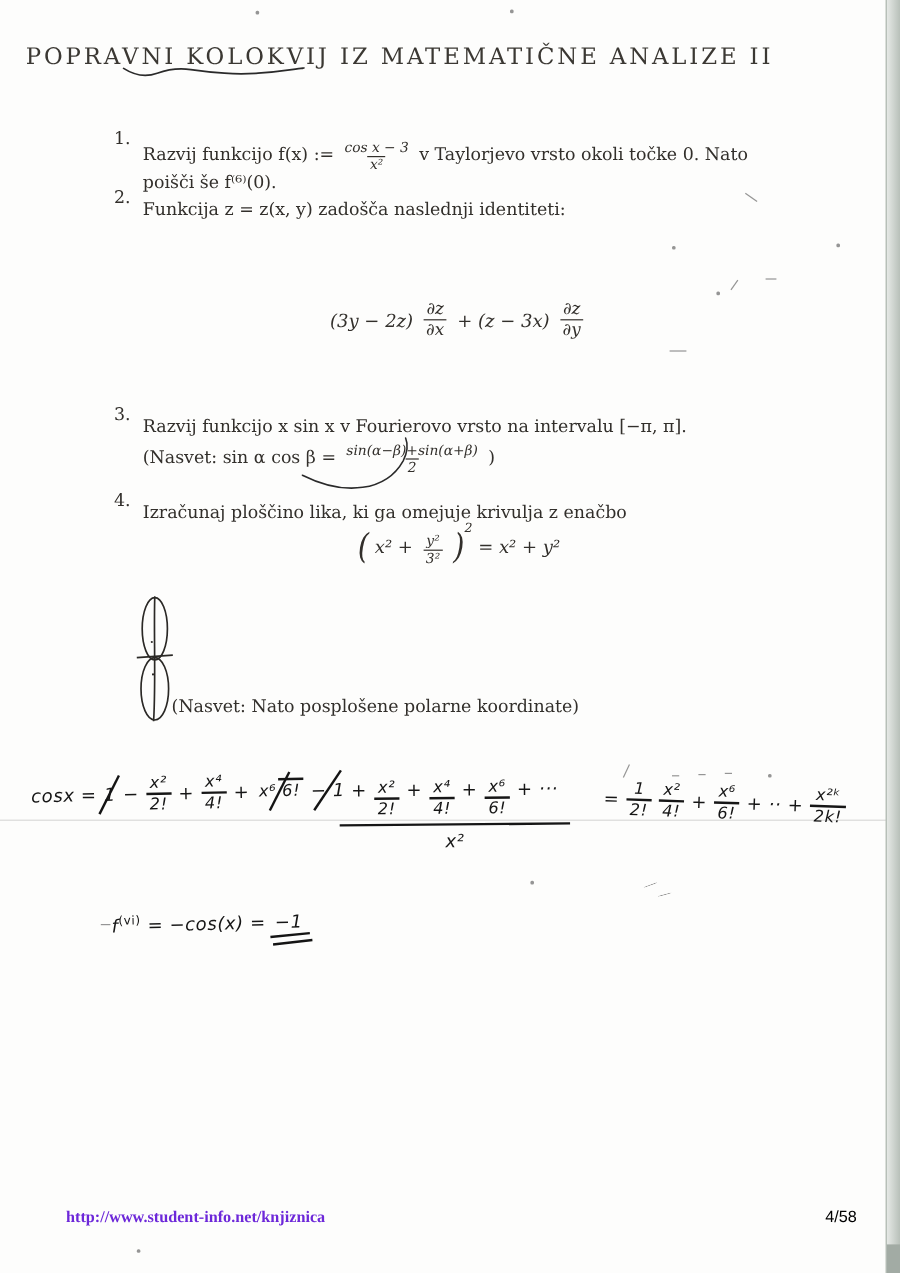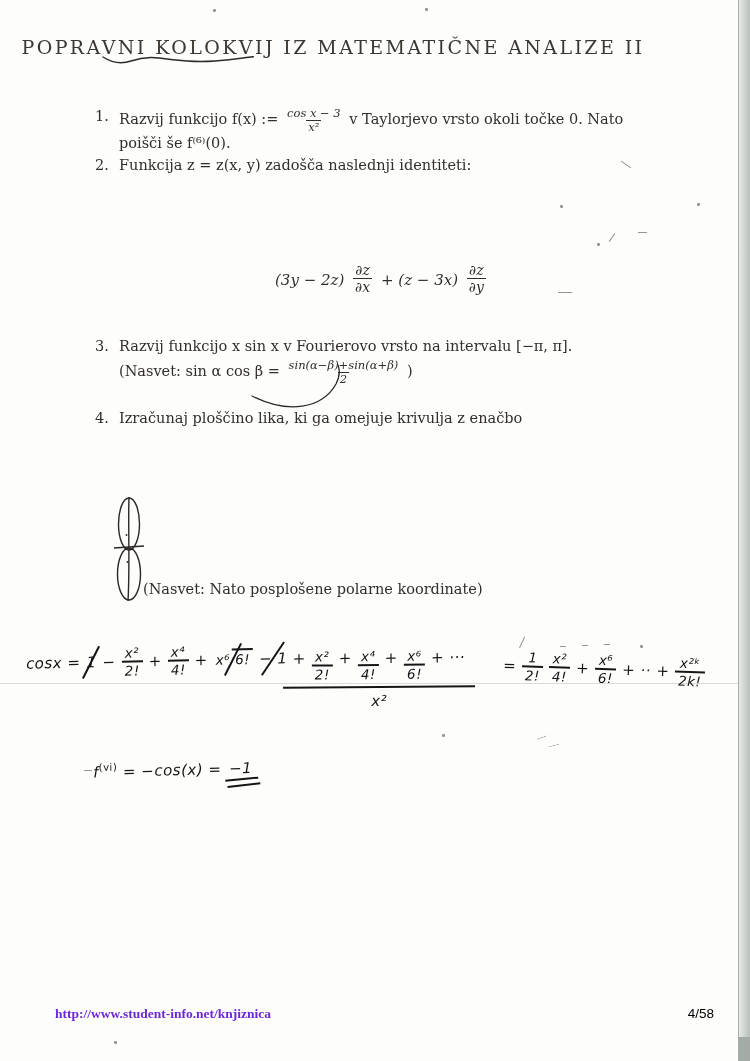--- a/index.html
+++ b/index.html
@@ -13,21 +13,21 @@
     background:linear-gradient(to right,#e6e9e6,#b8c0b9);border-left:1px solid #a7b1a9;}
   .edge-corner{position:absolute;right:0;bottom:0;width:11px;height:24px;background:#a2aba4;}
   .scan-line{position:absolute;left:0;top:683px;width:738px;height:1px;background:rgba(60,60,60,.18);}
 
   .title{position:absolute;top:36px;left:0;width:666px;text-align:center;
     font-size:19px;letter-spacing:2.4px;color:#3b3833;font-weight:500;}
   .date{position:absolute;top:71px;left:0;width:738px;text-align:center;font-size:13.5px;color:#3b3833;}
 
   .q{position:absolute;left:95px;width:575px;font-size:14.5px;line-height:1.5;}
   .qnum{position:absolute;left:0;top:0;}
-  .qbody{display:block;margin-left:24px;}
+  .qbody{display:block;margin-left:24px;margin-top:10px;}
   .it{font-style:italic;}
 
   .eq{position:absolute;left:95px;width:575px;text-align:center;font-style:italic;font-size:15px;}
 
   
   .frac{display:inline-flex;flex-direction:column;align-items:center;vertical-align:middle;
     line-height:1.15;margin:0 4px;position:relative;top:-2px;}
   .frac .den{border-top:1px solid #322f2b;padding:0 2px;}
   .frac.small{font-size:11.5px;top:1px;}
   .frac.dsize{font-size:14px;}
@@ -97,21 +97,21 @@
           <span class="den">x²</span>
         </span>
       <span>v Taylorjevo vrsto okoli točke 0. Nato poišči še f⁽⁶⁾(0).</span>
     </span>
   </div>
 
   <div class="q" style="top:155px">
     <span class="qnum">2.</span>
     <span class="qbody">Funkcija z = z(x, y) zadošča naslednji identiteti:</span>
   </div>
-  <div class="eq" style="top:264px">
+  <div class="eq" style="top:252px">
     <span>(3y − 2z)</span>
     <span class="frac dsize">
         <span class="num">∂z</span>
         <span class="den">∂x</span>
       </span>
     <span>+ (z − 3x)</span>
     <span class="frac dsize">
         <span class="num">∂z</span>
         <span class="den">∂y</span>
       </span>
@@ -126,20 +126,30 @@
           <span class="num">sin(α−β)+sin(α+β)</span>
           <span class="den">2</span>
         </span>
       <span>)</span>
     </span>
   </div>
 
   <div class="q" style="top:408px">
     <span class="qnum">4.</span>
     <span class="qbody">Izračunaj ploščino lika, ki ga omejuje krivulja z enačbo</span>
+  </div>
+  <div class="eq" style="top:443px">
+    <span class="bigp">(</span>
+    <span>x² +</span>
+    <span class="frac small it">
+        <span class="num">y²</span>
+        <span class="den">3²</span>
+      </span>
+    <span class="bigp">)</span><sup class="outer-exp">2</sup>
+    <span>= x² + y²</span>
   </div>
 
   <svg class="figure" width="38" height="106" viewBox="0 0 38 106">
     <g fill="none" stroke="#2b2926" stroke-width="1.4">
       <ellipse cx="19" cy="28" rx="10.5" ry="26"></ellipse>
       <ellipse cx="19" cy="78" rx="11.5" ry="26"></ellipse>
       <path d="M19,1 C18,30 20,72 18,105"></path>
       <path d="M4,52 L34,50"></path>
     </g>
     <circle cx="16.5" cy="39" r="0.9" fill="#2b2926"></circle>

